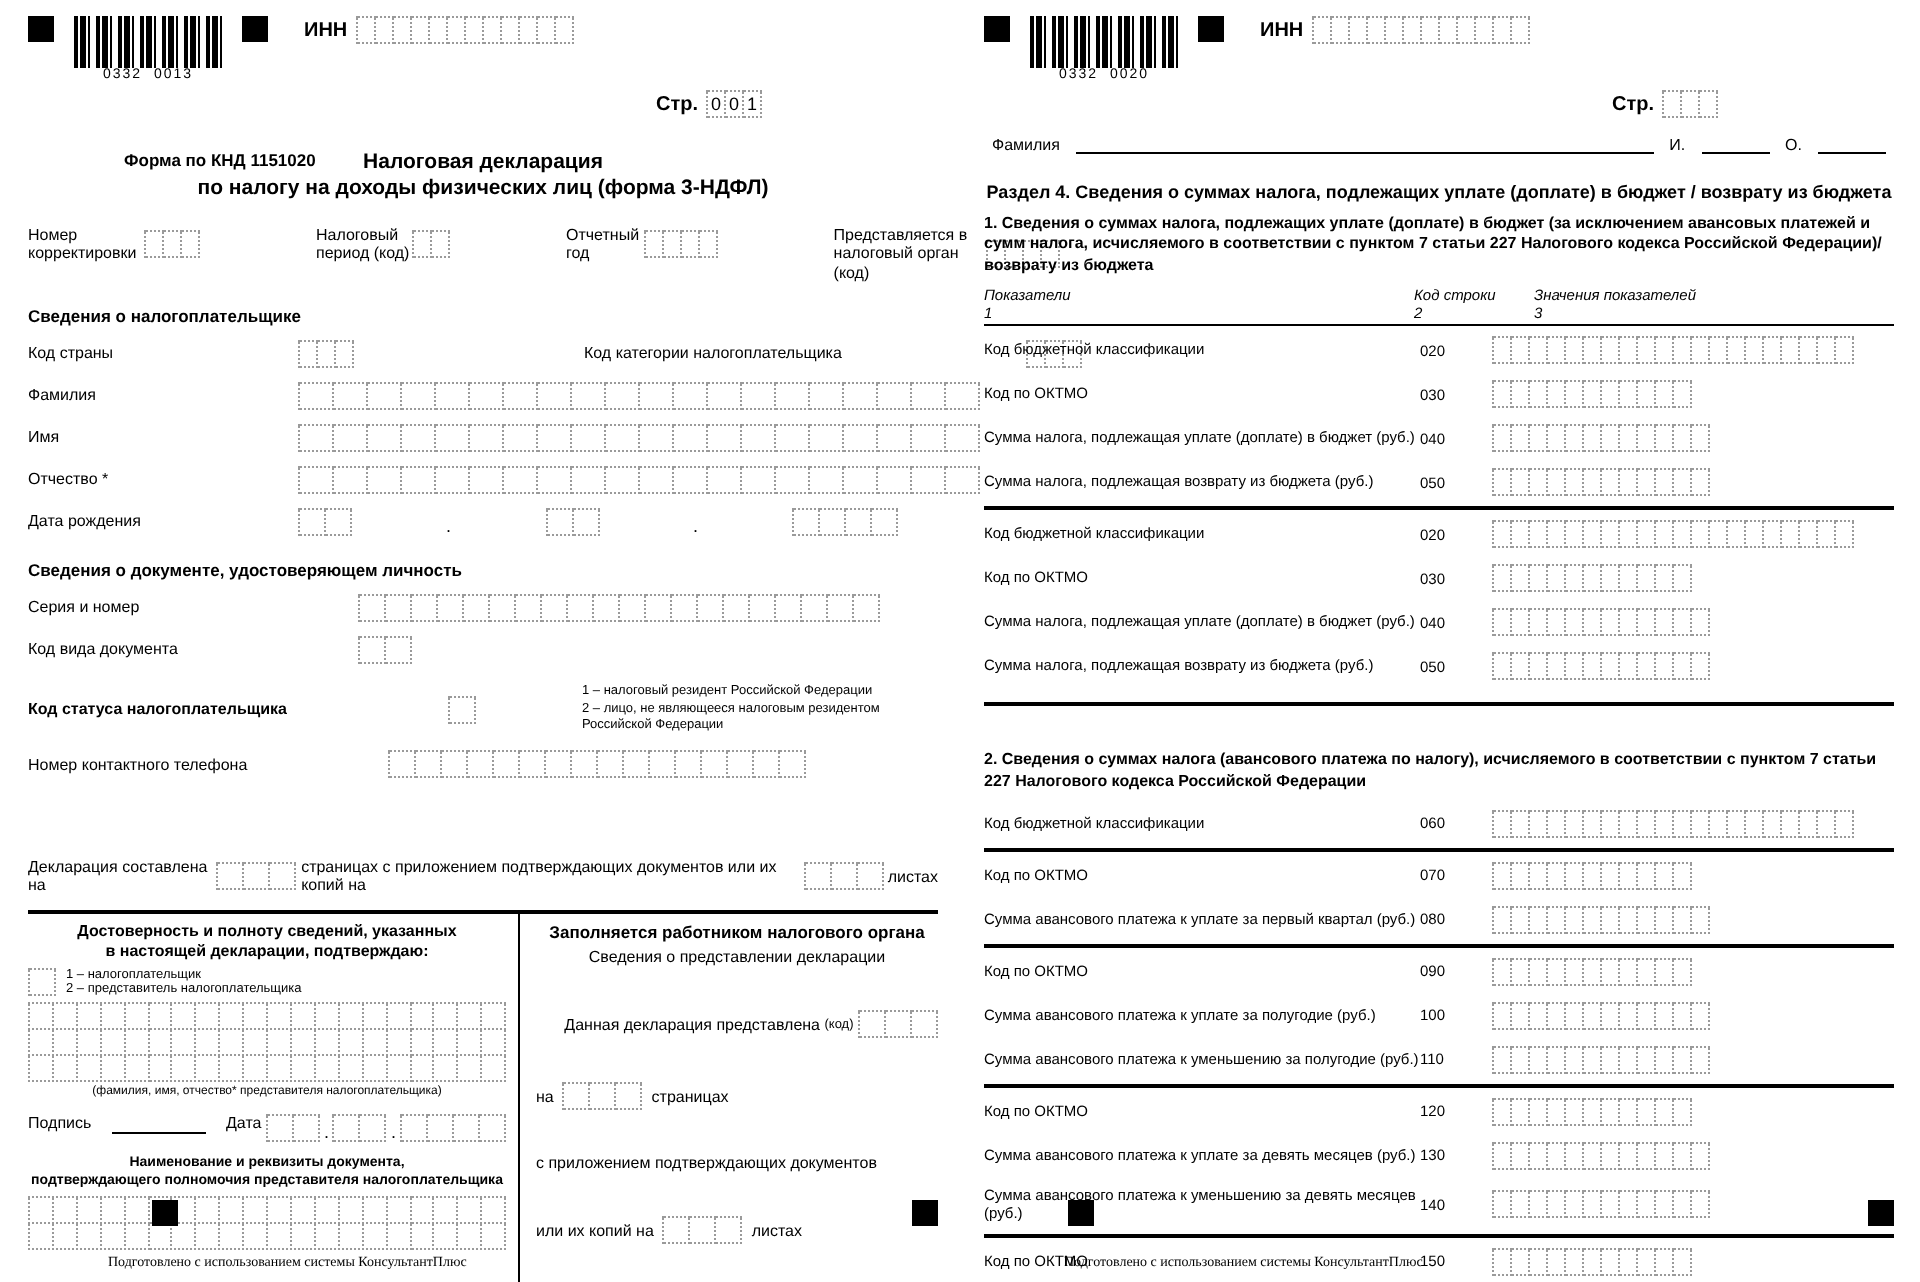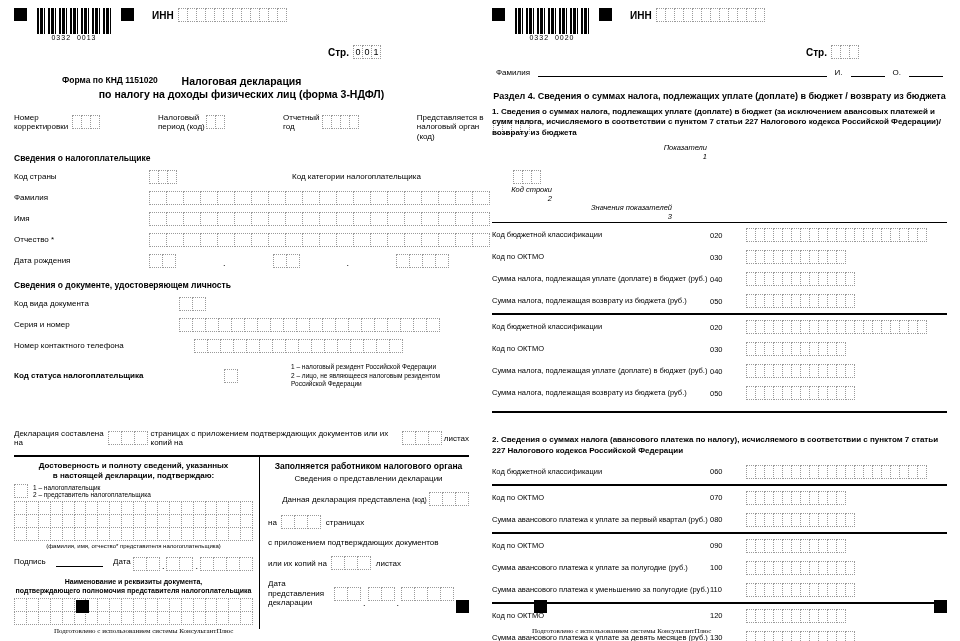--- a/index.html
+++ b/index.html
@@ -60,29 +60,29 @@
   .col-l .head { font-size:8px; font-weight:bold; text-align:center; line-height:1.25; }
   .col-r .head { font-size:8.5px; font-weight:bold; text-align:center; }
   .col-r .subhead { font-size:8px; text-align:center; margin-top:3px; }
   .chkrow { display:flex; margin-top:3px; font-size:6.5px; }
   .gridrows { margin-top:4px; }
   .gridrows .cells { margin-top:-1px; display:flex; }
   .caption { font-size:6px; text-align:center; margin-top:2px; }
   .signrow { display:flex; align-items:flex-start; font-size:8px; margin-top:8px; }
   .blank { display:inline-block; border-bottom:1px solid #000; height:10px; }
   .docname { font-size:7px; font-weight:bold; text-align:center; margin-top:6px; line-height:1.3; }
-  .col-r .fld { display:flex; align-items:center; font-size:8px; margin-top:9px; }
+  .col-r .fld { display:flex; align-items:center; font-size:8px; margin-top:22px; }
   .footer { position:absolute; bottom:6px; left:40px; font-family:"Liberation Serif", serif; font-size:7px; }
 
   
   .surname-row { display:flex; align-items:flex-end; font-size:8px; margin-top:8px; padding:0 4px; }
   .r-title { font-size:9px; font-weight:bold; text-align:center; margin-top:14px; }
   .r-sub { font-size:8px; font-weight:bold; line-height:1.3; margin-top:6px; }
-  .thead { display:flex; font-size:7.5px; font-style:italic; text-align:right; margin-top:5px; border-bottom:1px solid #000; padding-bottom:1px;flex-direction:column; }
-  .thead .h1 { width:215px; } .thead .h2 { width:60px;margin-top:24px; } .thead .h3 { width:180px; }
+  .thead { display:flex; font-size:7.5px; font-style:italic; text-align:left; margin-top:5px; border-bottom:1px solid #000; padding-bottom:1px; }
+  .thead .h1 { width:215px; } .thead .h2 { width:60px; } .thead .h3 { width:180px; }
   .tgroup { padding:1px 0; }
   .tgroup + .tgroup { border-top:2px solid #000; }
   .trow { display:flex; align-items:center; padding:4px 0; }
   .trow .tlabel { width:218px; font-size:7.5px; line-height:1.25; flex-shrink:0; }
   .trow .tcode { width:36px; font-size:7.5px; flex-shrink:0; }
   .part2-title { font-size:8px; font-weight:bold; line-height:1.3; margin:6px 0 4px 0; border-top:2px solid #000; padding-top:22px; }
   #part2 { border-top:none; }
   #part2 .tgroup:first-child { border-top:none; }
 </style>
 </head>
@@ -272,81 +272,81 @@
         <span class="cell c14"></span>
         <span class="cell c14"></span>
         <span class="cell c14"></span>
         <span class="cell c14"></span>
       </span>
   </div>
 
   <div class="sect">Сведения о документе, удостоверяющем личность</div>
 
   <div class="frow">
+    <span class="lbl" style="width:120px">Серия и номер</span>
+    <span class="cells">
+        <span class="cell c14"></span>
+        <span class="cell c14"></span>
+        <span class="cell c14"></span>
+        <span class="cell c14"></span>
+        <span class="cell c14"></span>
+        <span class="cell c14"></span>
+        <span class="cell c14"></span>
+        <span class="cell c14"></span>
+        <span class="cell c14"></span>
+        <span class="cell c14"></span>
+        <span class="cell c14"></span>
+        <span class="cell c14"></span>
+        <span class="cell c14"></span>
+        <span class="cell c14"></span>
+        <span class="cell c14"></span>
+        <span class="cell c14"></span>
+        <span class="cell c14"></span>
+        <span class="cell c14"></span>
+        <span class="cell c14"></span>
+        <span class="cell c14"></span>
+      </span>
+  </div>
+  <div class="frow">
     <span class="lbl" style="width:120px">Код вида документа</span>
     <span class="cells">
-        <span class="cell c14"></span>
-        <span class="cell c14"></span>
-      </span>
-  </div>
-  <div class="frow">
-    <span class="lbl" style="width:120px">Серия и номер</span>
-    <span class="cells">
-        <span class="cell c14"></span>
-        <span class="cell c14"></span>
-        <span class="cell c14"></span>
-        <span class="cell c14"></span>
-        <span class="cell c14"></span>
-        <span class="cell c14"></span>
-        <span class="cell c14"></span>
-        <span class="cell c14"></span>
-        <span class="cell c14"></span>
-        <span class="cell c14"></span>
-        <span class="cell c14"></span>
-        <span class="cell c14"></span>
-        <span class="cell c14"></span>
-        <span class="cell c14"></span>
-        <span class="cell c14"></span>
-        <span class="cell c14"></span>
-        <span class="cell c14"></span>
-        <span class="cell c14"></span>
-        <span class="cell c14"></span>
-        <span class="cell c14"></span>
-      </span>
-  </div>
-  <div class="frow">
-    <span class="lbl" style="width:135px">Номер контактного телефона</span>
-    <span class="cells">
-        <span class="cell c14"></span>
-        <span class="cell c14"></span>
-        <span class="cell c14"></span>
-        <span class="cell c14"></span>
-        <span class="cell c14"></span>
-        <span class="cell c14"></span>
-        <span class="cell c14"></span>
-        <span class="cell c14"></span>
-        <span class="cell c14"></span>
-        <span class="cell c14"></span>
-        <span class="cell c14"></span>
-        <span class="cell c14"></span>
-        <span class="cell c14"></span>
-        <span class="cell c14"></span>
         <span class="cell c14"></span>
         <span class="cell c14"></span>
       </span>
   </div>
   <div class="frow" style="margin-top:10px">
     <span class="lbl" style="width:165px;font-weight:bold">Код статуса налогоплательщика</span>
     <span class="cells">
         <span class="cell c14"></span>
       </span>
     <span class="legend">
       <div>1 – налоговый резидент Российской Федерации</div>
       <div>2 – лицо, не являющееся налоговым резидентом Российской Федерации</div>
     </span>
+  </div>
+  <div class="frow">
+    <span class="lbl" style="width:135px">Номер контактного телефона</span>
+    <span class="cells">
+        <span class="cell c14"></span>
+        <span class="cell c14"></span>
+        <span class="cell c14"></span>
+        <span class="cell c14"></span>
+        <span class="cell c14"></span>
+        <span class="cell c14"></span>
+        <span class="cell c14"></span>
+        <span class="cell c14"></span>
+        <span class="cell c14"></span>
+        <span class="cell c14"></span>
+        <span class="cell c14"></span>
+        <span class="cell c14"></span>
+        <span class="cell c14"></span>
+        <span class="cell c14"></span>
+        <span class="cell c14"></span>
+        <span class="cell c14"></span>
+      </span>
   </div>
 
   <div class="composed" style="margin-top:40px">
     <span>Декларация составлена на</span>&nbsp;
     <span class="cells">
         <span class="cell c14"></span>
         <span class="cell c14"></span>
         <span class="cell c14"></span>
       </span>&nbsp;
     <span>страницах с приложением подтверждающих документов или их копий на</span>&nbsp;

